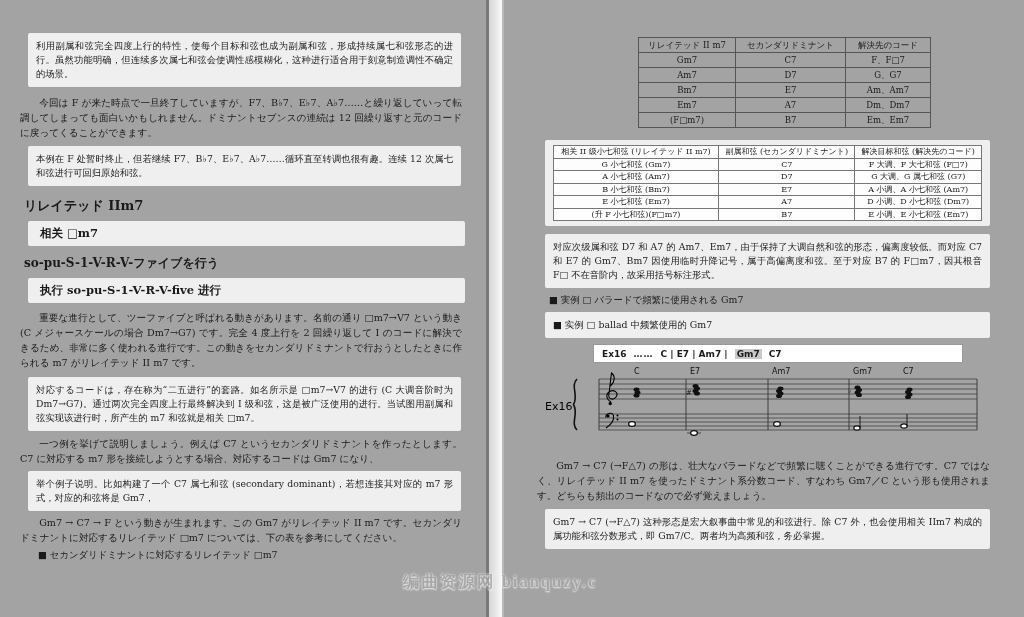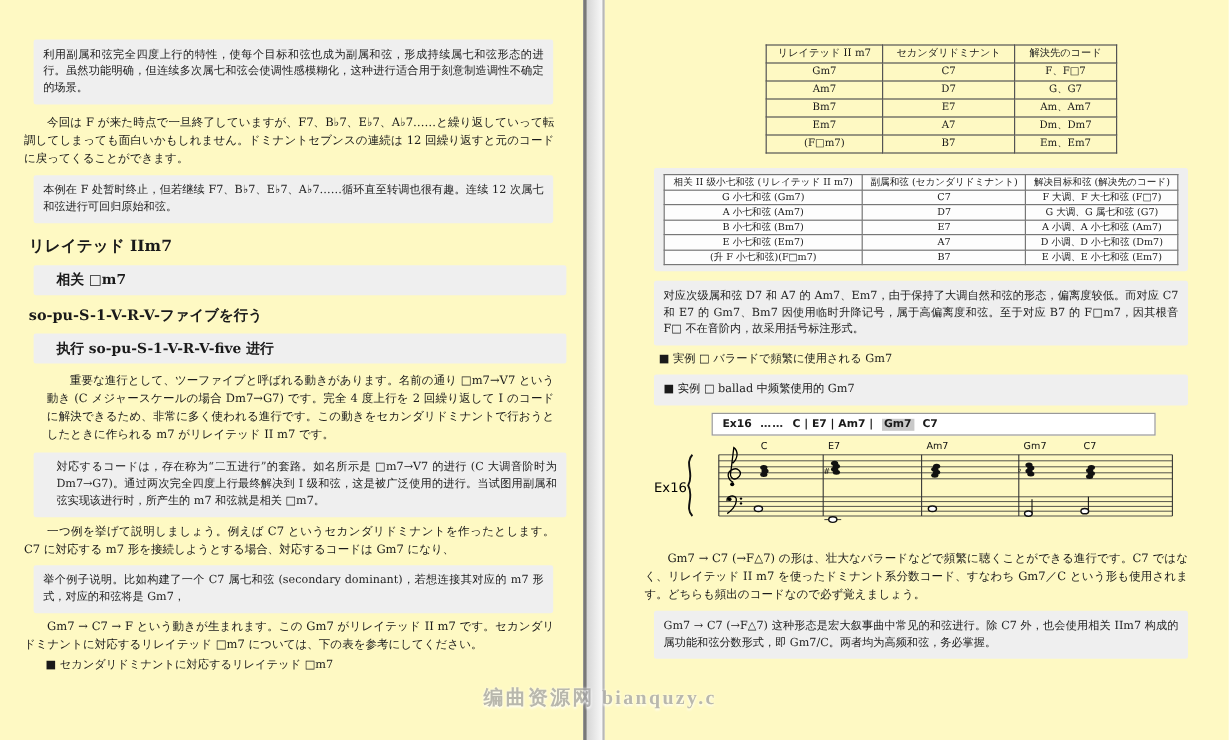--- a/index.html
+++ b/index.html
@@ -1,18 +1,18 @@
 <!DOCTYPE html>
 <html><head>
 <meta charset="utf-8">
 <style>
   html,body{margin:0;padding:0;}
   body{width:1024px;height:617px;position:relative;background:#ffffff;overflow:hidden;
        font-family:"DejaVu Serif","Liberation Serif",serif;color:#1a1a1a;}
-  .page{position:absolute;top:0;height:617px;background:#fef9c3;}
+  .page{position:absolute;top:0;height:617px;background:#a3a3a3;}
   .page-left{left:0;width:486px;}
   .page-right{left:504px;width:520px;}
   .colL{position:absolute;left:20px;top:33px;width:442px;}
   .colR{position:absolute;left:33px;top:37px;width:453px;}
 
   .jpara{font-size:9.6px;line-height:15px;text-indent:2em;text-align:justify;}
   .gbox{background:#efefef;margin-left:8px;width:417px;padding:6px 8px;font-size:9.3px;
         line-height:14px;border-radius:2px;text-align:justify;color:#222;}
   .gboxR{background:#efefef;margin-left:8px;width:429px;padding:6px 8px;font-size:9.3px;
         line-height:14px;border-radius:2px;text-align:justify;color:#222;}
@@ -47,21 +47,21 @@
   .spineA{position:absolute;left:486px;top:0;width:3px;height:617px;background:#787878;}
   .spineB{position:absolute;left:489px;top:0;width:13px;height:617px;
         background:linear-gradient(to right,#d6d6d6,#f9f9f9);}
   .spineC{position:absolute;left:502px;top:0;width:2px;height:617px;background:#b8b8b8;}
 
   .watermark{position:absolute;left:403px;top:571px;z-index:30;white-space:nowrap;
         font-family:Liberation Serif, serif;font-weight:bold;
         font-size:16.5px;letter-spacing:2px;color:#a8a8a8;opacity:.8;
         text-shadow:0 0 2px #ffffff,0 1px 2px #ffffff;}
   .mt3{margin-top:3px;} .mt4{margin-top:4px;} .mt5{margin-top:5px;} .mt6{margin-top:6px;}
-  .mt7{margin-top:7px;padding-left:19px;} .mt8{margin-top:8px;} .mt9{margin-top:9px;} .mt10{margin-top:10px;}
+  .mt7{margin-top:7px;} .mt8{margin-top:8px;} .mt9{margin-top:9px;} .mt10{margin-top:10px;}
   .mt12{margin-top:12px;}
 </style>
 </head>
 <body>
 
 <div class="page page-left">
   <div class="colL">
     <div class="gbox">利用副属和弦完全四度上行的特性，使每个目标和弦也成为副属和弦，形成持续属七和弦形态的进行。虽然功能明确，但连续多次属七和弦会使调性感模糊化，这种进行适合用于刻意制造调性不确定的场景。</div>
     <p class="jpara mt8" style="margin-bottom:0;">今回は F が来た時点で一旦終了していますが、F7、B♭7、E♭7、A♭7……と繰り返していって転調してしまっても面白いかもしれません。ドミナントセブンスの連続は 12 回繰り返すと元のコードに戻ってくることができます。</p>
     <div class="gbox mt6">本例在 F 处暂时终止，但若继续 F7、B♭7、E♭7、A♭7……循环直至转调也很有趣。连续 12 次属七和弦进行可回归原始和弦。</div>

